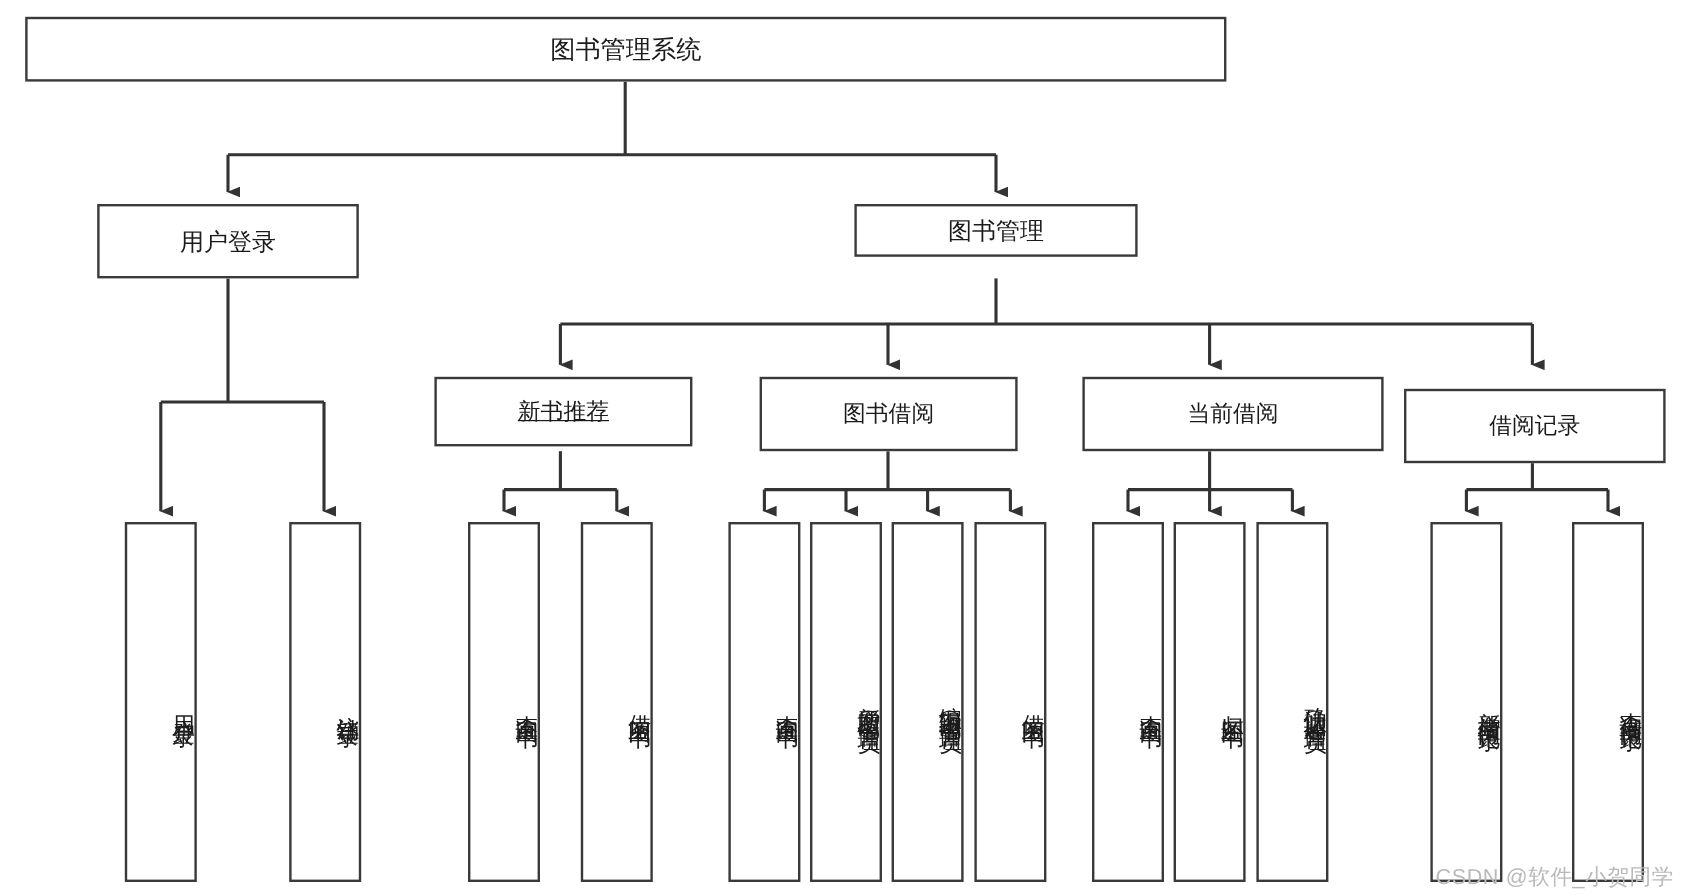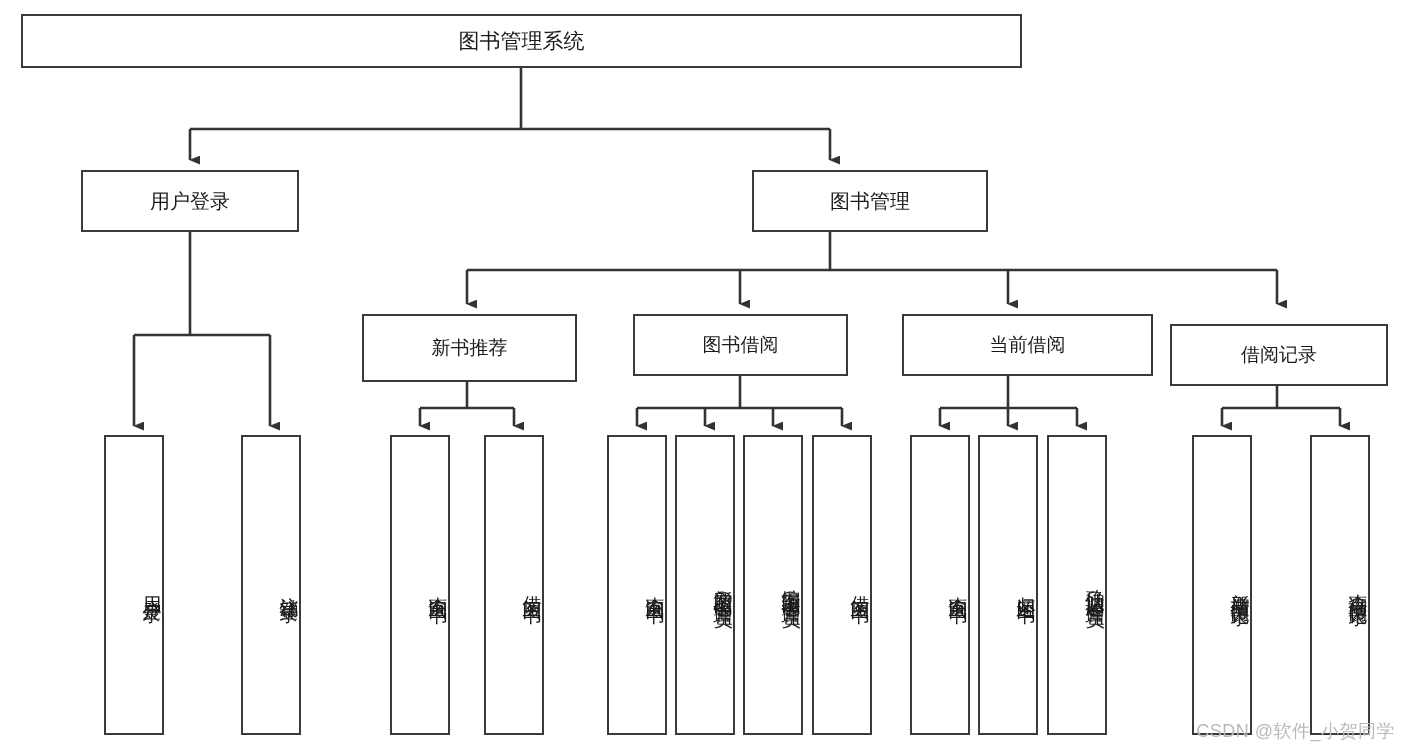--- a/index.html
+++ b/index.html
@@ -126,25 +126,25 @@
   </svg>
 
   <div class="node-box level-root" style="left:21px; top:14px; width:1001px; height:54px;align-items:center;">
     <span class="node-label">图书管理系统</span>
   </div>
 
   <div class="node-box level-2" style="left:81px; top:170px; width:218px; height:62px;">
     <span class="node-label">用户登录</span>
   </div>
 
-  <div class="node-box level-2" style="left:752px; top:170px; width:236px; height:62px;">
+  <div class="node-box level-2" style="left:712px; top:170px; width:236px; height:44px;">
     <span class="node-label">图书管理</span>
   </div>
 
-  <div class="node-box level-3" style="left:362px; top:314px; width:215px; height:68px;">
+  <div class="node-box level-3" style="left:362px; top:314px; width:215px; height:58px;text-decoration:underline;">
     <span class="node-label">新书推荐</span>
   </div>
 
   <div class="node-box level-3" style="left:633px; top:314px; width:215px; height:62px;">
     <span class="node-label">图书借阅</span>
   </div>
 
   <div class="node-box level-3" style="left:902px; top:314px; width:251px; height:62px;">
     <span class="node-label">当前借阅</span>
   </div>

